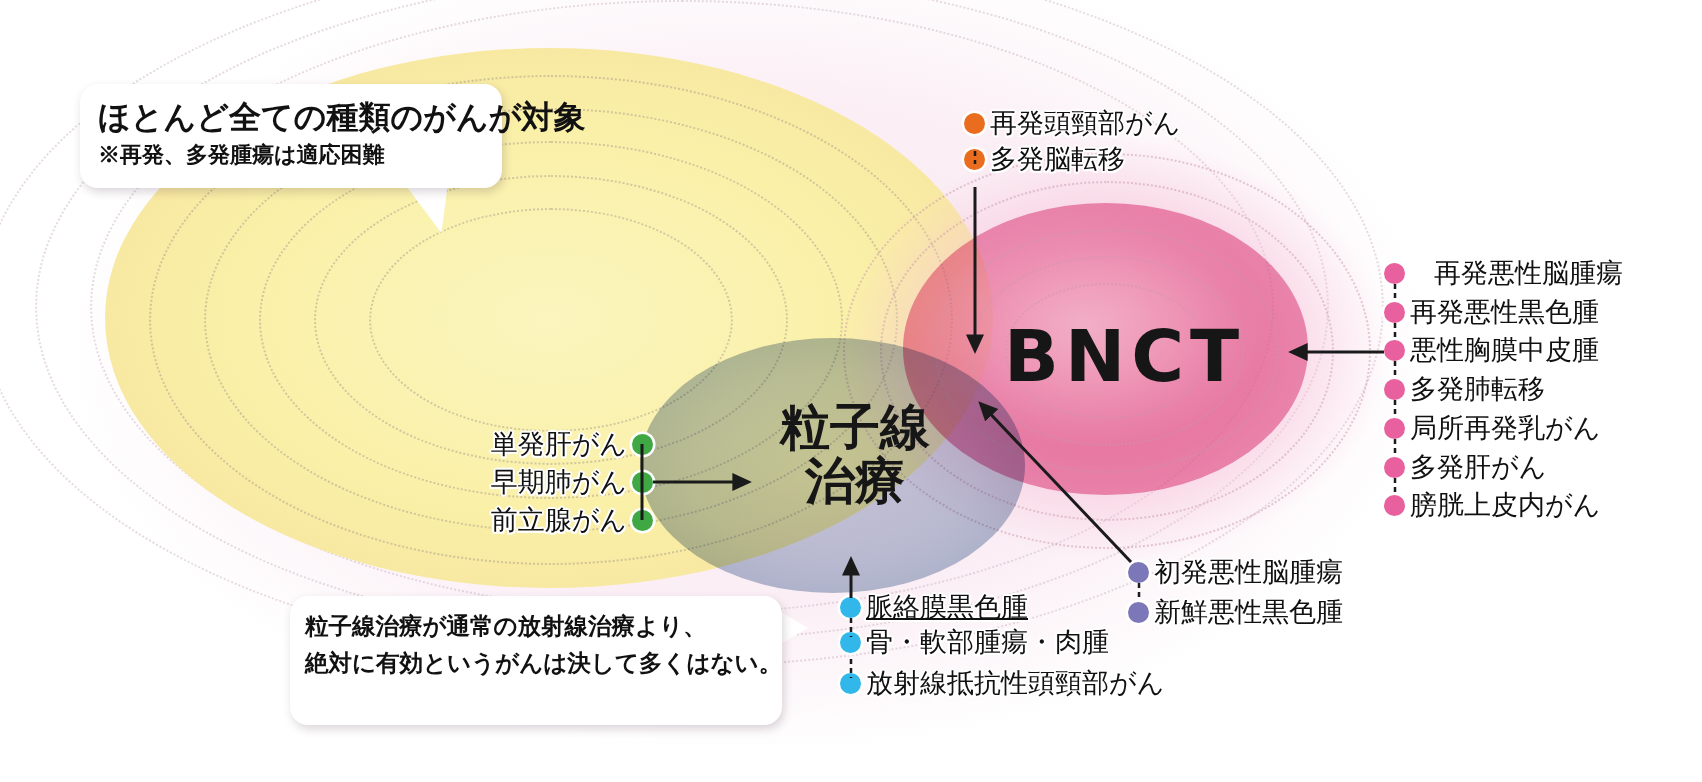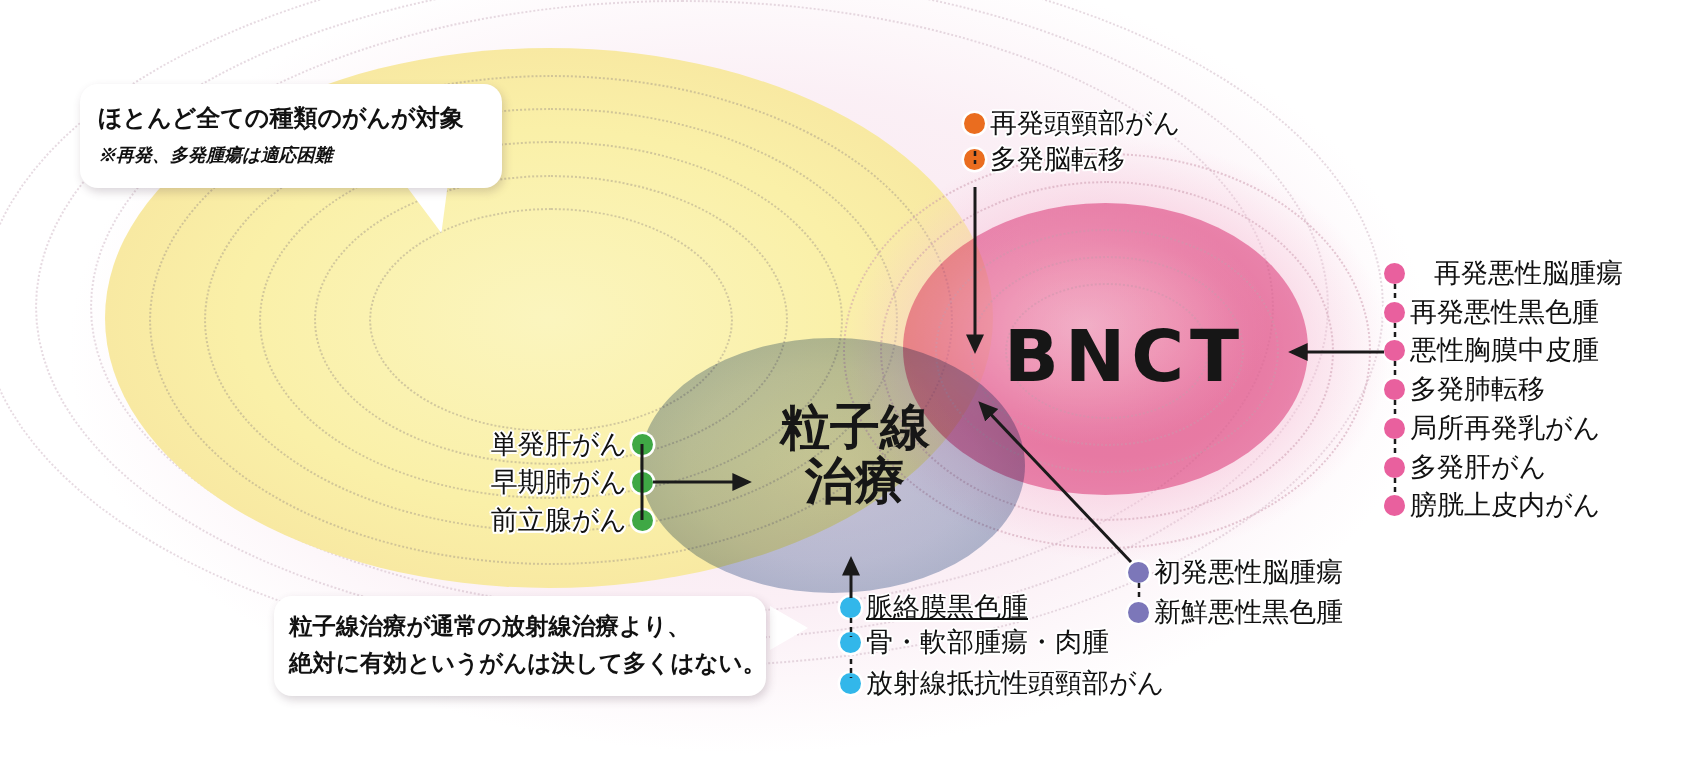--- a/index.html
+++ b/index.html
@@ -172,24 +172,24 @@
 
     <line x1="1395" y1="284" x2="1395" y2="301" stroke="#1a1a1a" stroke-width="2.5" stroke-dasharray="5 4"></line>
     <line x1="1395" y1="323" x2="1395" y2="340" stroke="#1a1a1a" stroke-width="2.5" stroke-dasharray="5 4"></line>
     <line x1="1395" y1="361" x2="1395" y2="378" stroke="#1a1a1a" stroke-width="2.5" stroke-dasharray="5 4"></line>
     <line x1="1395" y1="400" x2="1395" y2="417" stroke="#1a1a1a" stroke-width="2.5" stroke-dasharray="5 4"></line>
     <line x1="1395" y1="439" x2="1395" y2="456" stroke="#1a1a1a" stroke-width="2.5" stroke-dasharray="5 4"></line>
     <line x1="1395" y1="478" x2="1395" y2="494" stroke="#1a1a1a" stroke-width="2.5" stroke-dasharray="5 4"></line>
   </svg>
 
   <div class="bubble" style="left:80px;top:84px;width:422px;height:104px;padding:15px 18px;box-sizing:border-box;">
-    <div class="txt serif" style="font-size:24px;line-height:37px;">ほとんど全ての種類のがんが対象</div>
-    <div class="txt serif" style="font-size:18px;line-height:37px;font-style:italic;">※再発、多発腫瘍は適応困難</div>
+    <div class="txt serif" style="font-size:32px;line-height:37px;">ほとんど全ての種類のがんが対象</div>
+    <div class="txt serif" style="font-size:22px;line-height:37px;">※再発、多発腫瘍は適応困難</div>
   </div>
   <div class="tail" style="left:404px;top:183px;width:44px;height:50px;clip-path:polygon(0 0,100% 0,85% 100%);"></div>
 
-  <div class="bubble" style="left:274px;top:596px;width:492px;height:100px;padding:12px 15px;box-sizing:border-box;">
+  <div class="bubble" style="left:290px;top:596px;width:492px;height:129px;padding:12px 15px;box-sizing:border-box;">
     <div class="txt serif" style="font-size:23.5px;line-height:37px;">粒子線治療が通常の放射線治療より、</div>
     <div class="txt serif" style="font-size:23.5px;line-height:37px;">絶対に有効というがんは決して多くはない。</div>
   </div>
   <div class="tail" style="left:770px;top:606px;width:38px;height:44px;clip-path:polygon(0 0,100% 50%,0 100%);"></div>
 
 </div>
 
 </body></html>

